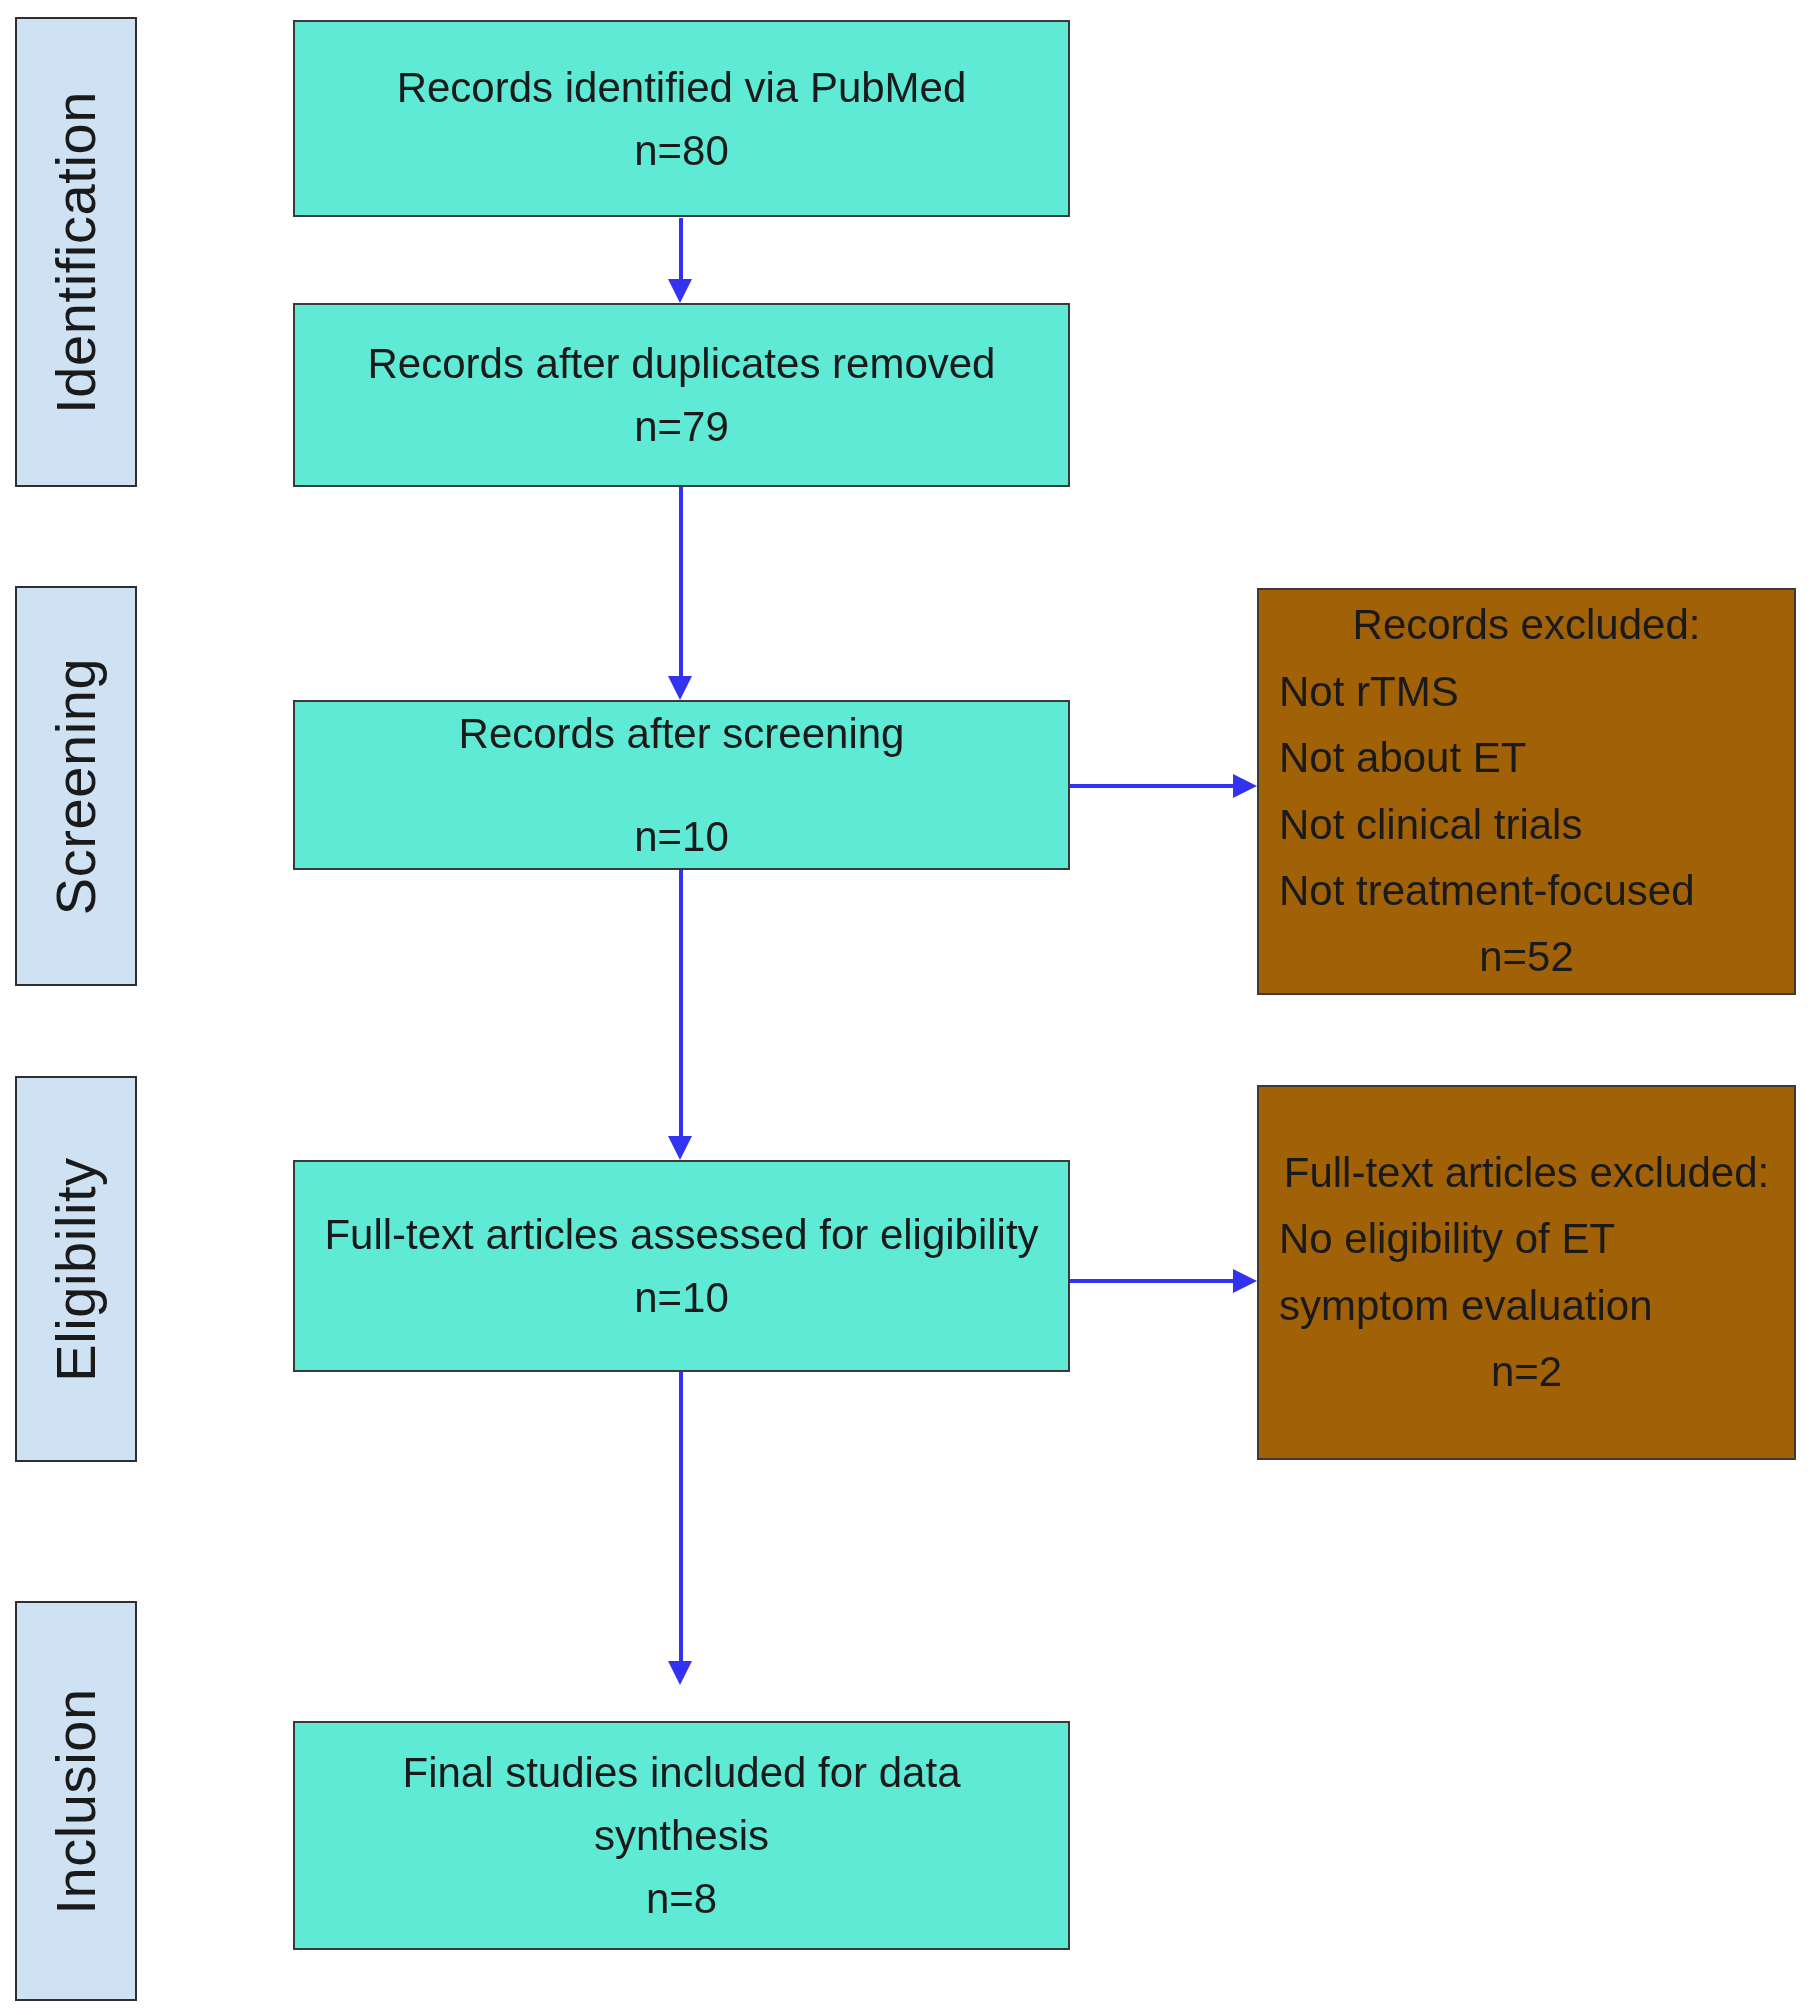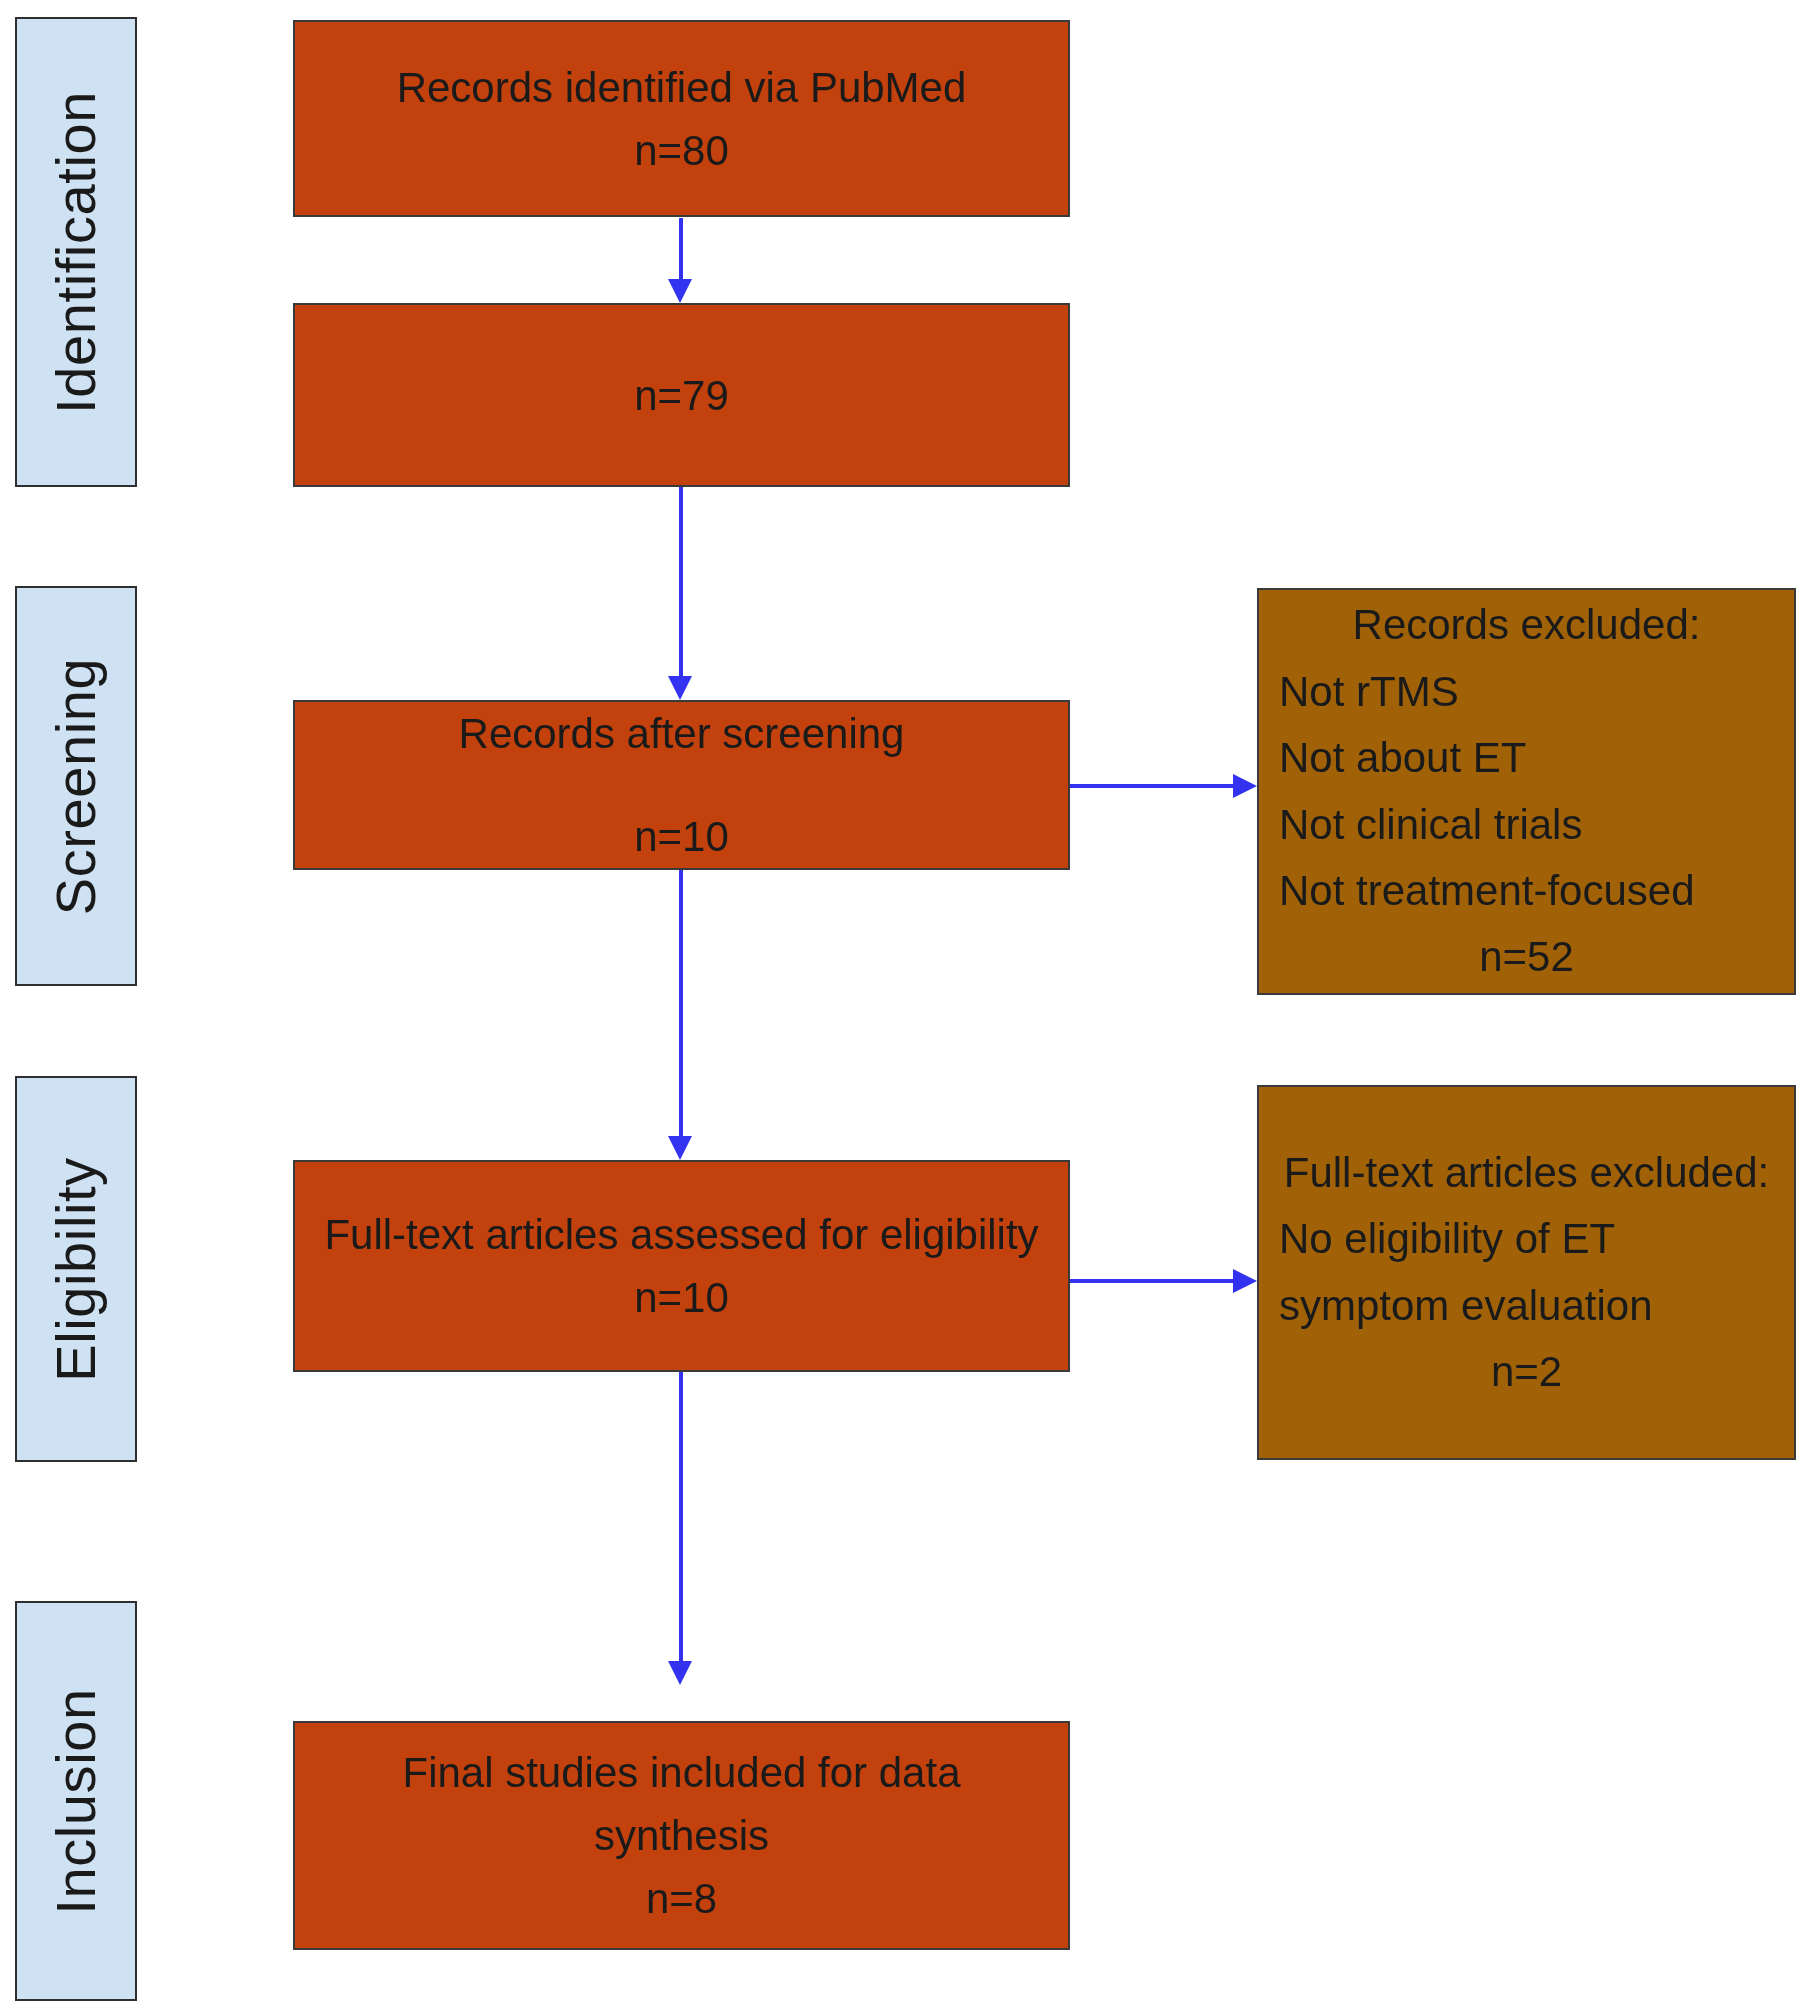--- a/index.html
+++ b/index.html
@@ -34,21 +34,21 @@
   #stage-identification { top: 17.4px;   height: 470px; }
   #stage-screening      { top: 586px; height: 400px; }
   #stage-eligibility    { top: 1076px; height: 386px; }
   #stage-inclusion      { top: 1601px; height: 400px; }
 
   
   .flowbox {
     position: absolute;
     left: 293px;
     width: 777px;
-    background: #c2410c;
+    background: #5eead4;
     border: 2.9px solid #3a3a3a;
     box-sizing: border-box;
     display: flex;
     flex-direction: column;
     align-items: center;
     justify-content: center;
     text-align: center;
     font-size: 42px;
     line-height: 1.5;
     padding: 0 23px;
@@ -139,20 +139,21 @@
   </div>
   <div class="stage" id="stage-inclusion">
     <span>Inclusion</span>
   </div>
 
   <div class="flowbox" id="box-identified">
     <div>Records identified via PubMed</div>
     <div>n=80</div>
   </div>
   <div class="flowbox" id="box-deduplicated">
+    <div>Records after duplicates removed</div>
     <div>n=79</div>
   </div>
   <div class="flowbox" id="box-screened">
     <div>Records after screening</div>
     <div>n=10</div>
   </div>
   <div class="flowbox" id="box-fulltext">
     <div>Full-text articles assessed for eligibility</div>
     <div>n=10</div>
   </div>

